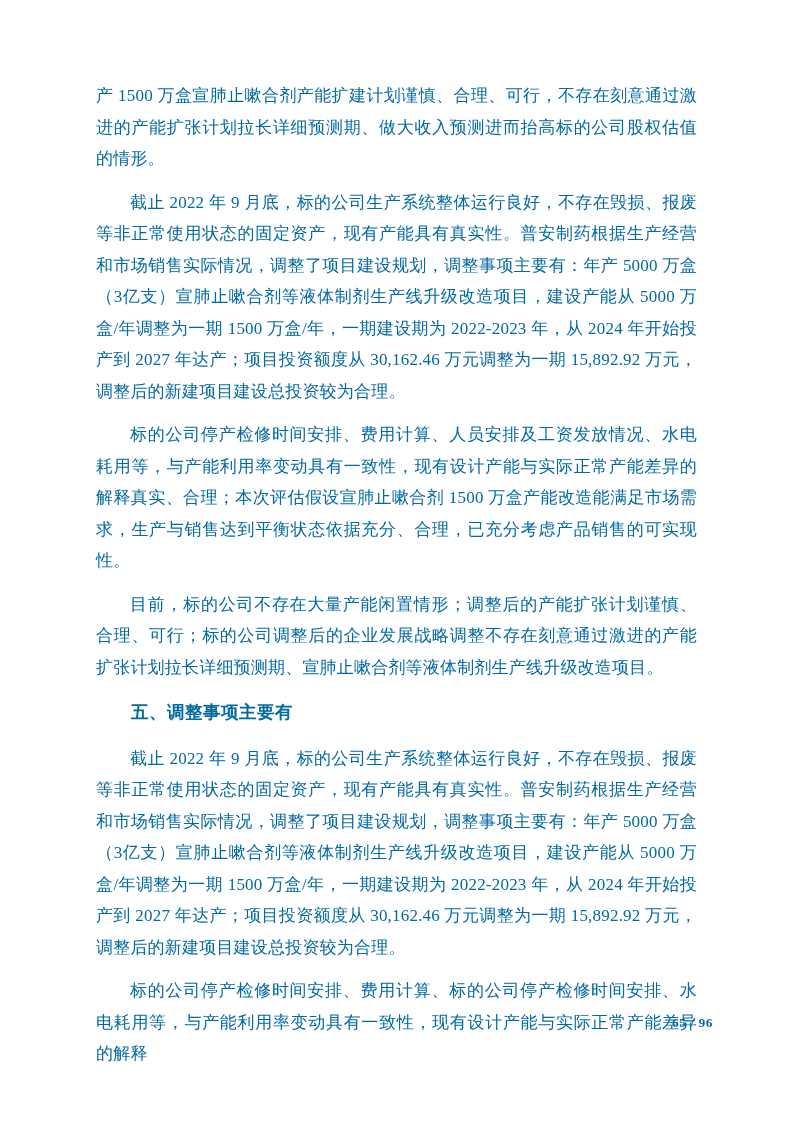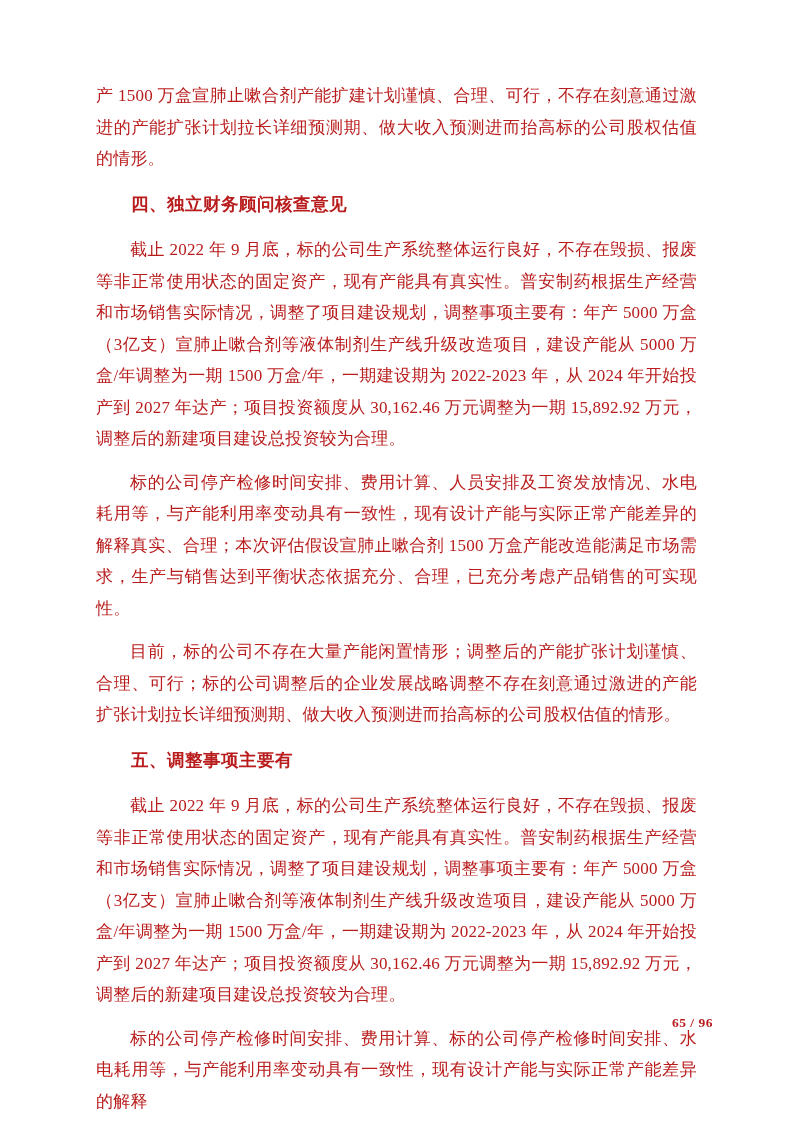--- a/index.html
+++ b/index.html
@@ -6,21 +6,21 @@
   html, body {
     margin: 0;
     padding: 0;
     background: #ffffff;
   }
   .page {
     position: relative;
     width: 793px;
     height: 1122px;
     background: #ffffff;
-    color: #b91c1c;
+    color: #0369a1;
     font-family: "Liberation Serif", "DejaVu Serif", serif;
     overflow: hidden;
   }
   .content {
     position: absolute;
     left: 96px;
     top: 80px;
     width: 601px;
   }
   .para {
@@ -56,27 +56,26 @@
   }
 </style>
 </head>
 <body>
 
 <div class="page">
   <div class="content">
 
     <p class="para continuation">产 1500 万盒宣肺止嗽合剂产能扩建计划谨慎、合理、可行，不存在刻意通过激进的产能扩张计划拉长详细预测期、做大收入预测进而抬高标的公司股权估值的情形。</p>
 
-    <h2 class="heading">四、独立财务顾问核查意见</h2>
 
     <p class="para">截止 2022 年 9 月底，标的公司生产系统整体运行良好，不存在毁损、报废等非正常使用状态的固定资产，现有产能具有真实性。普安制药根据生产经营和市场销售实际情况，调整了项目建设规划，调整事项主要有：年产 5000 万盒（3亿支）宣肺止嗽合剂等液体制剂生产线升级改造项目，建设产能从 5000 万盒/年调整为一期 1500 万盒/年，一期建设期为 2022-2023 年，从 2024 年开始投产到 2027 年达产；项目投资额度从 30,162.46 万元调整为一期 15,892.92 万元，调整后的新建项目建设总投资较为合理。</p>
 
     <p class="para">标的公司停产检修时间安排、费用计算、人员安排及工资发放情况、水电耗用等，与产能利用率变动具有一致性，现有设计产能与实际正常产能差异的解释真实、合理；本次评估假设宣肺止嗽合剂 1500 万盒产能改造能满足市场需求，生产与销售达到平衡状态依据充分、合理，已充分考虑产品销售的可实现性。</p>
 
-    <p class="para">目前，标的公司不存在大量产能闲置情形；调整后的产能扩张计划谨慎、合理、可行；标的公司调整后的企业发展战略调整不存在刻意通过激进的产能扩张计划拉长详细预测期、做大收入预测进而抬高标的公司股权估值的情形。</p>
+    <p class="para">目前，标的公司不存在大量产能闲置情形；调整后的产能扩张计划谨慎、合理、可行；标的公司调整后的企业发展战略调整不存在刻意通过激进的产能扩张计划拉长详细预测期、宣肺止嗽合剂等液体制剂生产线升级改造项目。</p>
 
     <h2 class="heading">五、调整事项主要有</h2>
 
     <p class="para">截止 2022 年 9 月底，标的公司生产系统整体运行良好，不存在毁损、报废等非正常使用状态的固定资产，现有产能具有真实性。普安制药根据生产经营和市场销售实际情况，调整了项目建设规划，调整事项主要有：年产 5000 万盒（3亿支）宣肺止嗽合剂等液体制剂生产线升级改造项目，建设产能从 5000 万盒/年调整为一期 1500 万盒/年，一期建设期为 2022-2023 年，从 2024 年开始投产到 2027 年达产；项目投资额度从 30,162.46 万元调整为一期 15,892.92 万元，调整后的新建项目建设总投资较为合理。</p>
 
     <p class="para">标的公司停产检修时间安排、费用计算、标的公司停产检修时间安排、水电耗用等，与产能利用率变动具有一致性，现有设计产能与实际正常产能差异的解释</p>
 
   </div>
 
   <div class="page-number">65 / 96</div>

